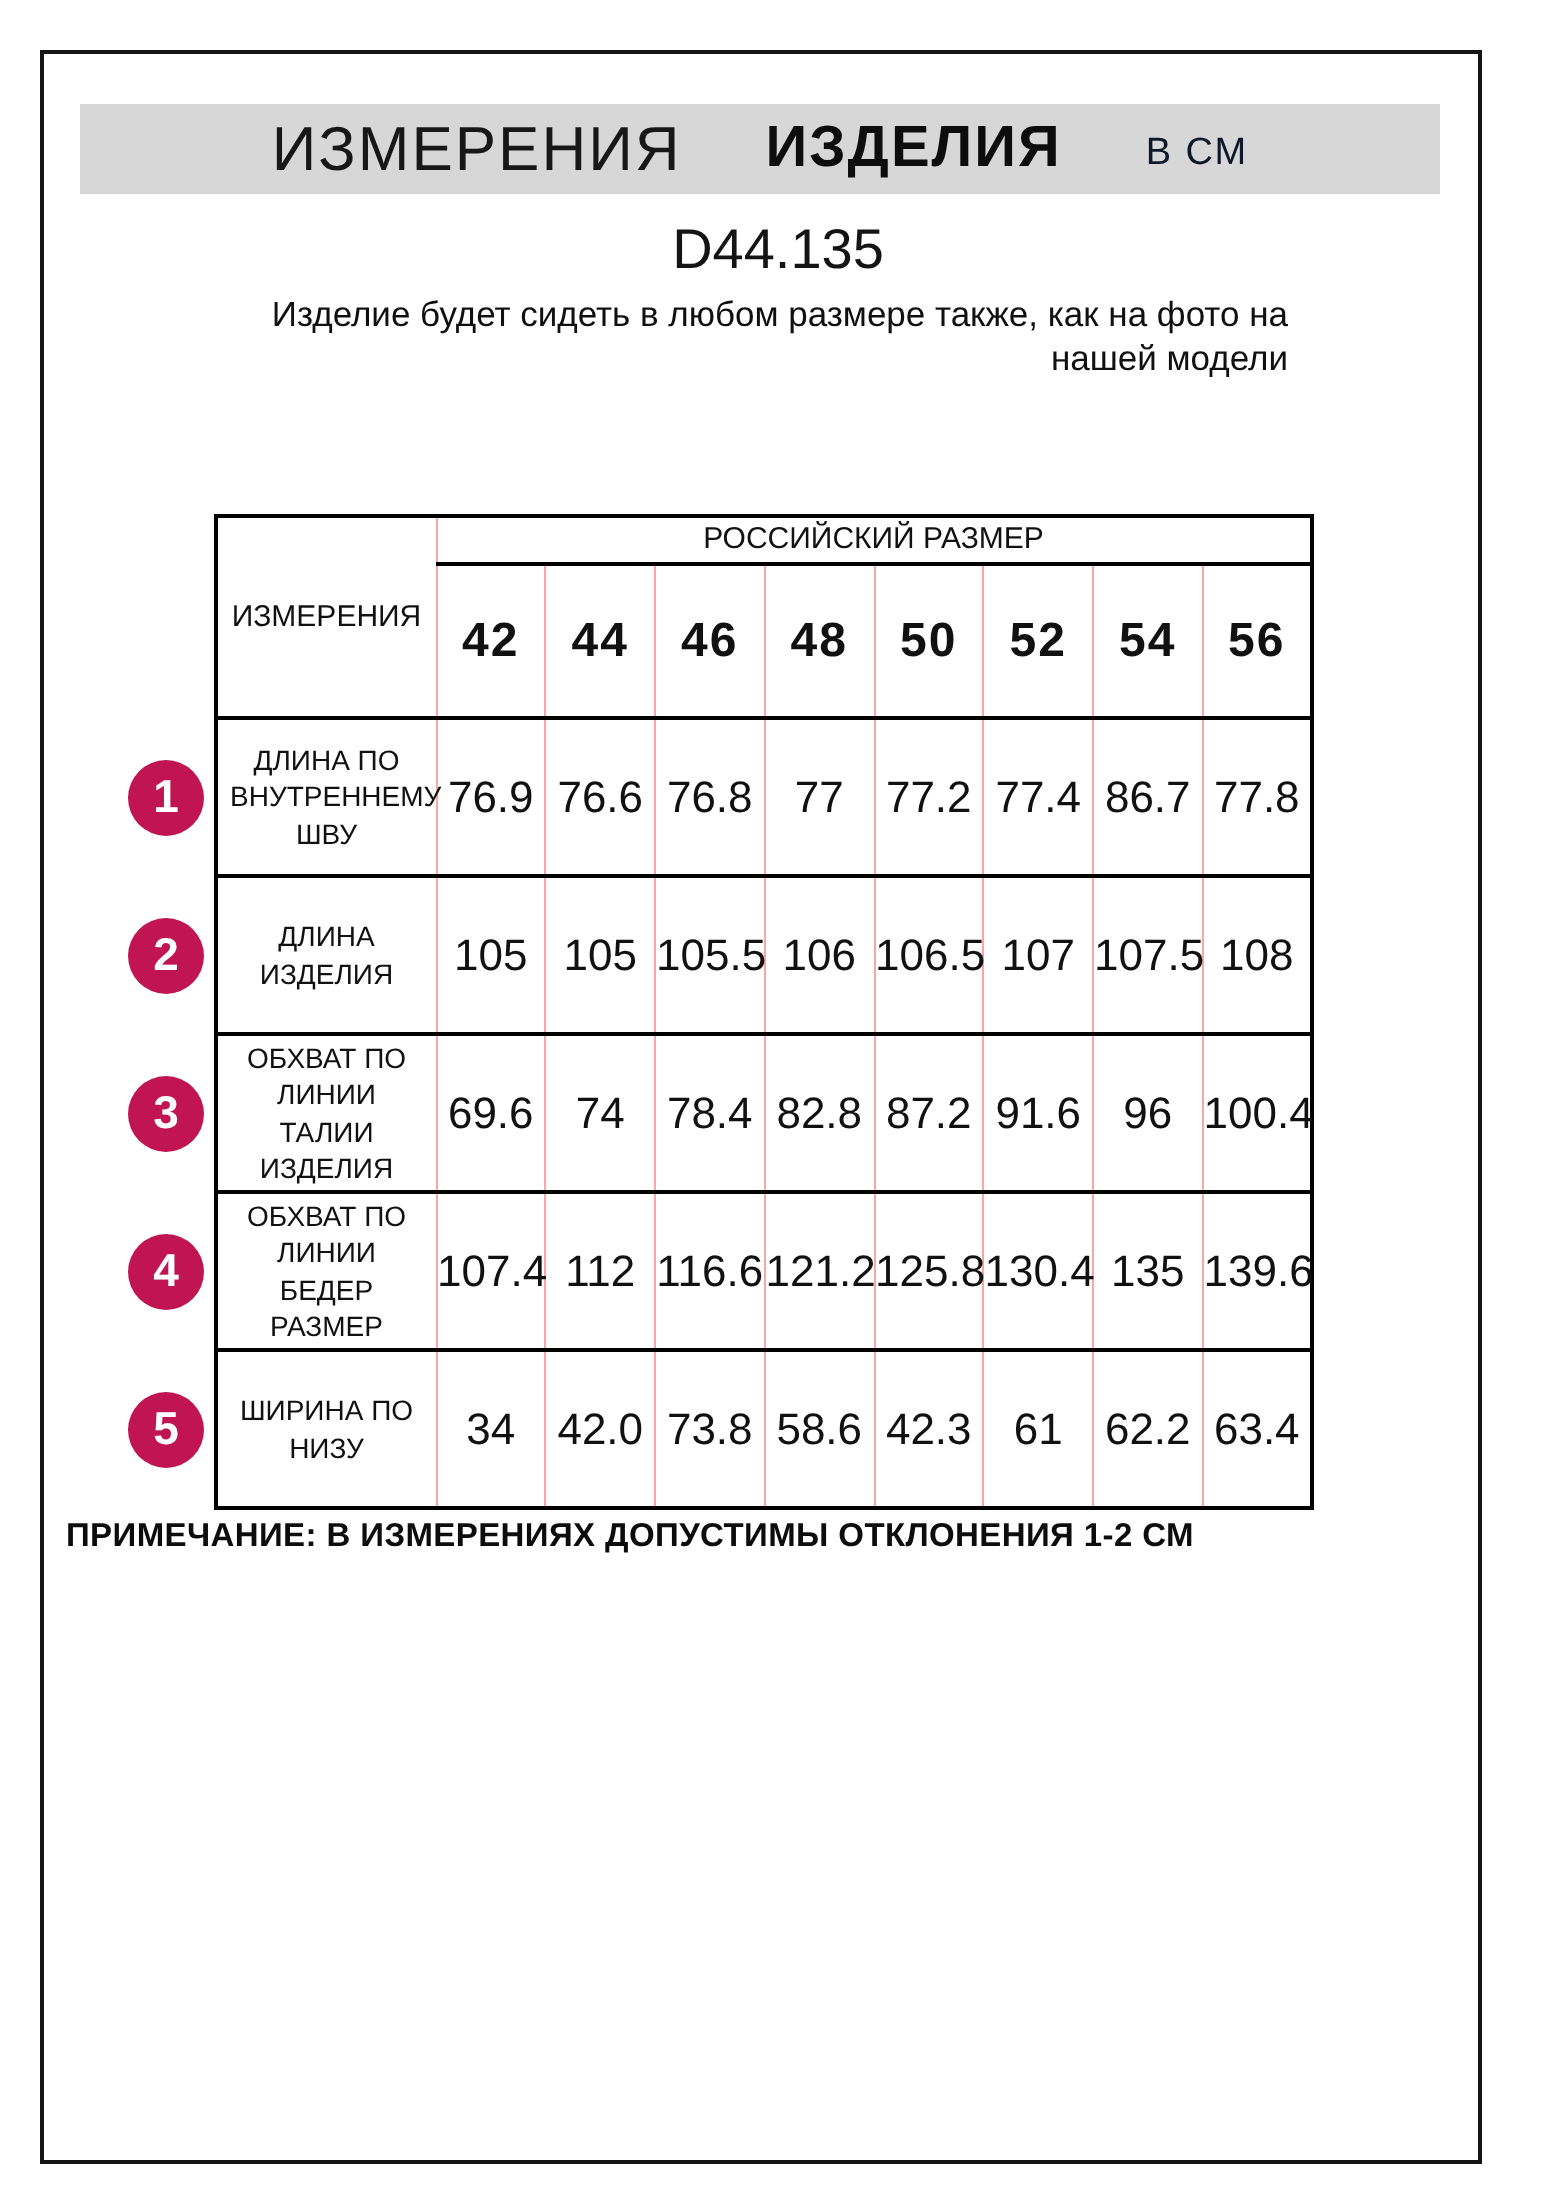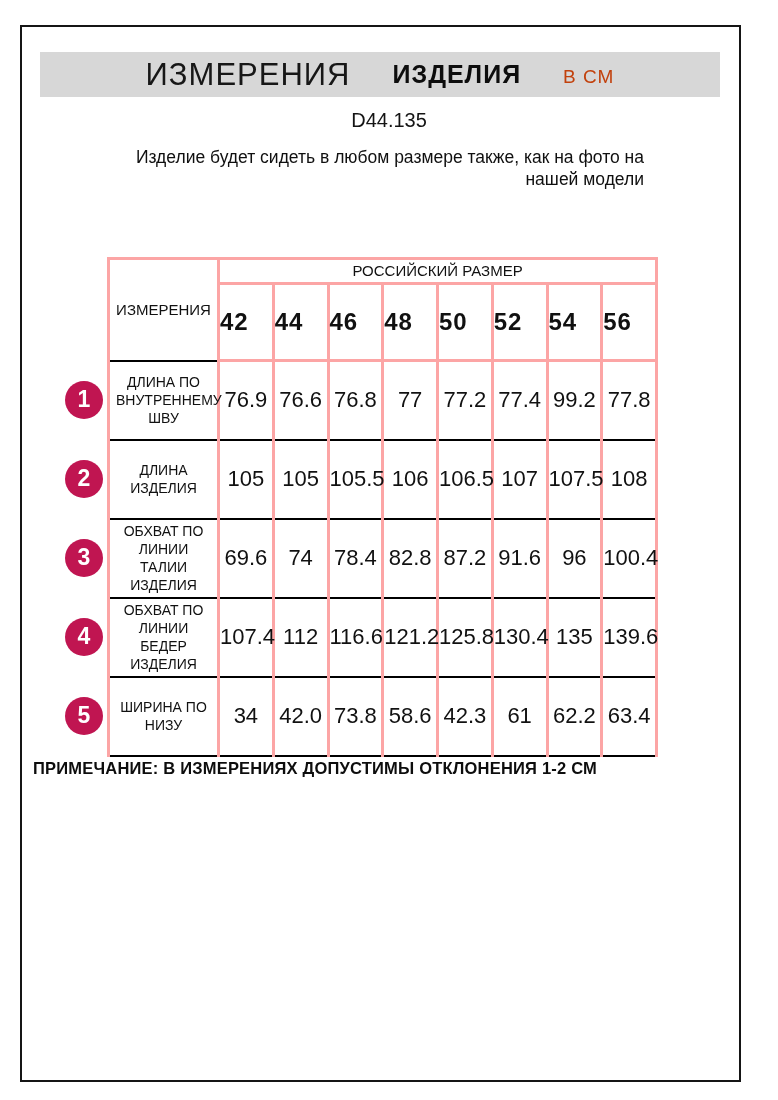--- a/index.html
+++ b/index.html
@@ -12,46 +12,46 @@
   .page-border {
     position:absolute; left:20px; top:25px; width:717px; height:1053px;
     border:2px solid #151515;
   }
   .title-band {
     position:absolute; left:40px; top:52px; width:680px; height:45px;
     background:#d7d7d7;
     display:flex; align-items:center; justify-content:center; gap:42px;
   }
   .title-word1 { font-size:31px; letter-spacing:1px; color:#171717; }
-  .title-word2 { font-size:25px; font-weight:bold; letter-spacing:1px; color:#0d0d0d; }
-  .title-units { font-size:19px; letter-spacing:1px; color:#c2410c; position:relative; top:2px; }
+  .title-word2 { font-size:29px; font-weight:bold; letter-spacing:1px; color:#0d0d0d; }
+  .title-units { font-size:19px; letter-spacing:1px; color:#0f172a; position:relative; top:2px; }
   .product-code {
     position:absolute; top:109px; left:0; width:778px;
-    text-align:center; font-size:20px; color:#141414;
+    text-align:center; font-size:28px; color:#141414;
   }
   .subtitle {
     position:absolute; top:146px; left:134px; width:510px;
     text-align:right; font-size:17.5px; line-height:1.28; color:#101010;
   }
   .table-wrap { position:absolute; left:107px; top:257px; }
   table {
     border-collapse:collapse; table-layout:fixed; width:548px;
     border:2px solid #000;
   }
-  th, td { border:3px solid #fca5a5; vertical-align:middle; }
+  th, td { border:1px solid #fca5a5; vertical-align:middle; }
   thead tr.group-row th { border-bottom:2px solid #000; }
   thead tr.size-row { height:77px; }
   tbody tr { height:79px; }
   tbody td { border-top:2px solid #000; border-bottom:2px solid #000; }
   th.corner {
     font-weight:normal; font-size:15px; text-align:center;
     border-bottom:2px solid #000;
   }
   th.group { font-weight:normal; font-size:15px; height:19px; padding:1px 0 2px 0; text-align:center; }
-  th.size-th { font-size:24px; font-weight:bold; text-align:left; letter-spacing:1px;border-radius:12px; }
+  th.size-th { font-size:24px; font-weight:bold; text-align:center; letter-spacing:1px;border-radius:12px; }
   td.label-cell {
     font-size:14px; line-height:1.3; text-align:center;
     padding:0 6px; position:relative;
   }
   td.value-cell { font-size:22px; text-align:center; }
   .badge {
     position:absolute; left:-45px; top:50%; transform:translateY(-50%);
     width:38px; height:38px; border-radius:50%;
     color:#fff; font-size:23px; font-weight:bold;
     display:flex; align-items:center; justify-content:center;
@@ -108,21 +108,21 @@
     </thead>
     <tbody id="table-body">
         <tr>
           <td class="label-cell"><span class="badge" style="background: rgb(192, 21, 81);">1</span><span>ДЛИНА ПО ВНУТРЕННЕМУ ШВУ</span></td>
           <td class="value-cell">76.9</td>
           <td class="value-cell">76.6</td>
           <td class="value-cell">76.8</td>
           <td class="value-cell">77</td>
           <td class="value-cell">77.2</td>
           <td class="value-cell">77.4</td>
-          <td class="value-cell">99.2</td>
+          <td class="value-cell">86.7</td>
           <td class="value-cell">77.8</td>
         </tr>
         <tr>
           <td class="label-cell"><span class="badge" style="background: rgb(192, 21, 81);">2</span><span>ДЛИНА ИЗДЕЛИЯ</span></td>
           <td class="value-cell">105</td>
           <td class="value-cell">105</td>
           <td class="value-cell">105.5</td>
           <td class="value-cell">106</td>
           <td class="value-cell">106.5</td>
           <td class="value-cell">107</td>
@@ -134,21 +134,21 @@
           <td class="value-cell">69.6</td>
           <td class="value-cell">74</td>
           <td class="value-cell">78.4</td>
           <td class="value-cell">82.8</td>
           <td class="value-cell">87.2</td>
           <td class="value-cell">91.6</td>
           <td class="value-cell">96</td>
           <td class="value-cell">100.4</td>
         </tr>
         <tr>
-          <td class="label-cell"><span class="badge" style="background: rgb(192, 21, 81);">4</span><span>ОБХВАТ ПО ЛИНИИ БЕДЕР ИЗДЕЛИЯ</span></td>
+          <td class="label-cell"><span class="badge" style="background: rgb(192, 21, 81);">4</span><span>ОБХВАТ ПО ЛИНИИ БЕДЕР РАЗМЕР</span></td>
           <td class="value-cell">107.4</td>
           <td class="value-cell">112</td>
           <td class="value-cell">116.6</td>
           <td class="value-cell">121.2</td>
           <td class="value-cell">125.8</td>
           <td class="value-cell">130.4</td>
           <td class="value-cell">135</td>
           <td class="value-cell">139.6</td>
         </tr>
         <tr>

